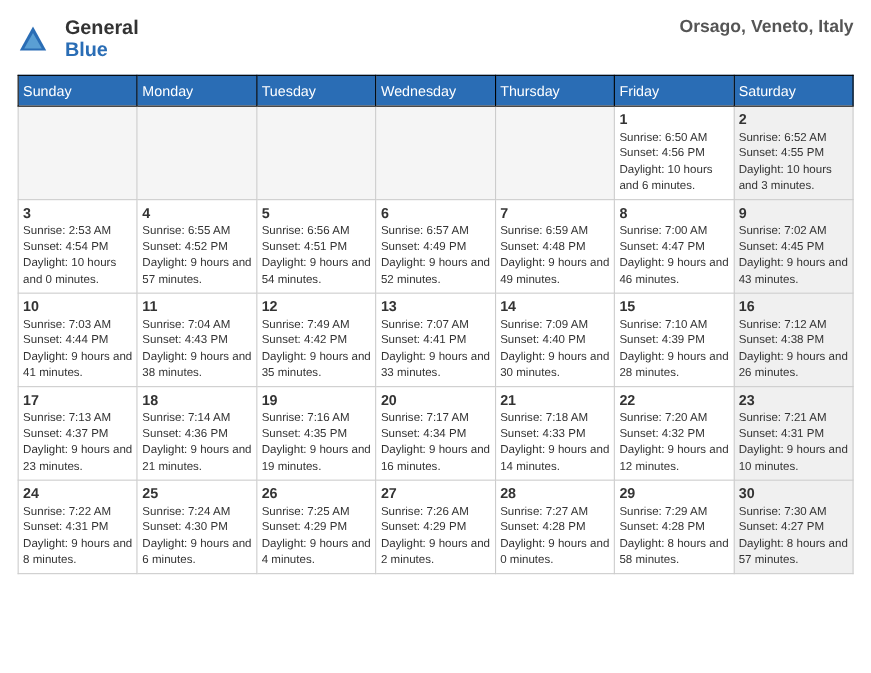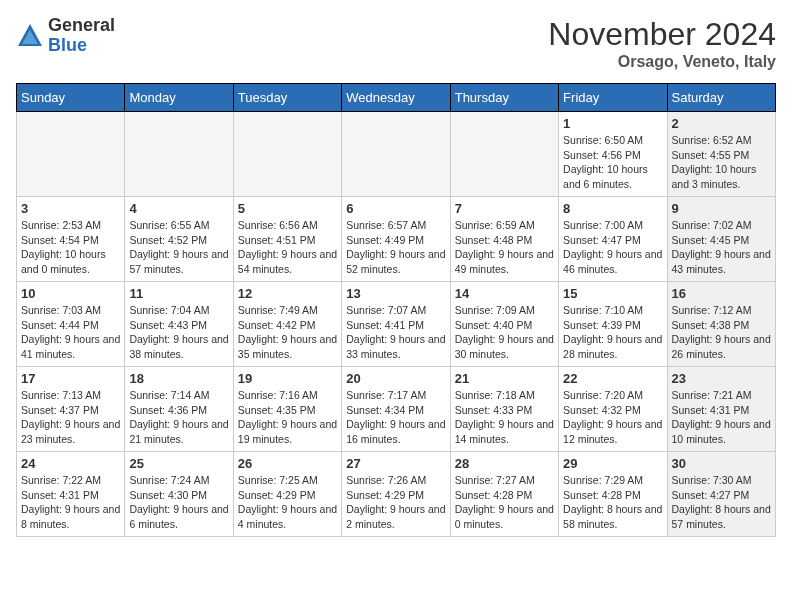--- a/index.html
+++ b/index.html
@@ -18,20 +18,21 @@
     }
     .logo {
       display: flex;
       align-items: center;
       gap: 4px;
     }
     .logo-text {
       font-size: 18px;
       font-weight: bold;
       line-height: 1.1;
+      margin-left: 11px;
     }
     .logo-text .general { color: #333; }
     .logo-text .blue { color: #2a6db5; }
     .logo-icon {
       width: 28px;
       height: 28px;
     }
     .title-block {
       text-align: right;
     }
@@ -97,21 +98,20 @@
     <svg class="logo-icon" viewBox="0 0 28 28" xmlns="http://www.w3.org/2000/svg">
       <polygon points="14,2 26,24 2,24" fill="#2a6db5"></polygon>
       <polygon points="14,8 22,22 6,22" fill="#5a9fd4"></polygon>
     </svg>
     <div class="logo-text">
       <span class="general">General</span><br>
       <span class="blue">Blue</span>
     </div>
   </div>
   <div class="title-block">
-    <div class="month-title">November 2024</div>
     <div class="location">Orsago, Veneto, Italy</div>
   </div>
 </div>
 
 <table class="calendar">
   <thead>
     <tr>
     <th>Sunday</th>
         <th>Monday</th>
         <th>Tuesday</th>

